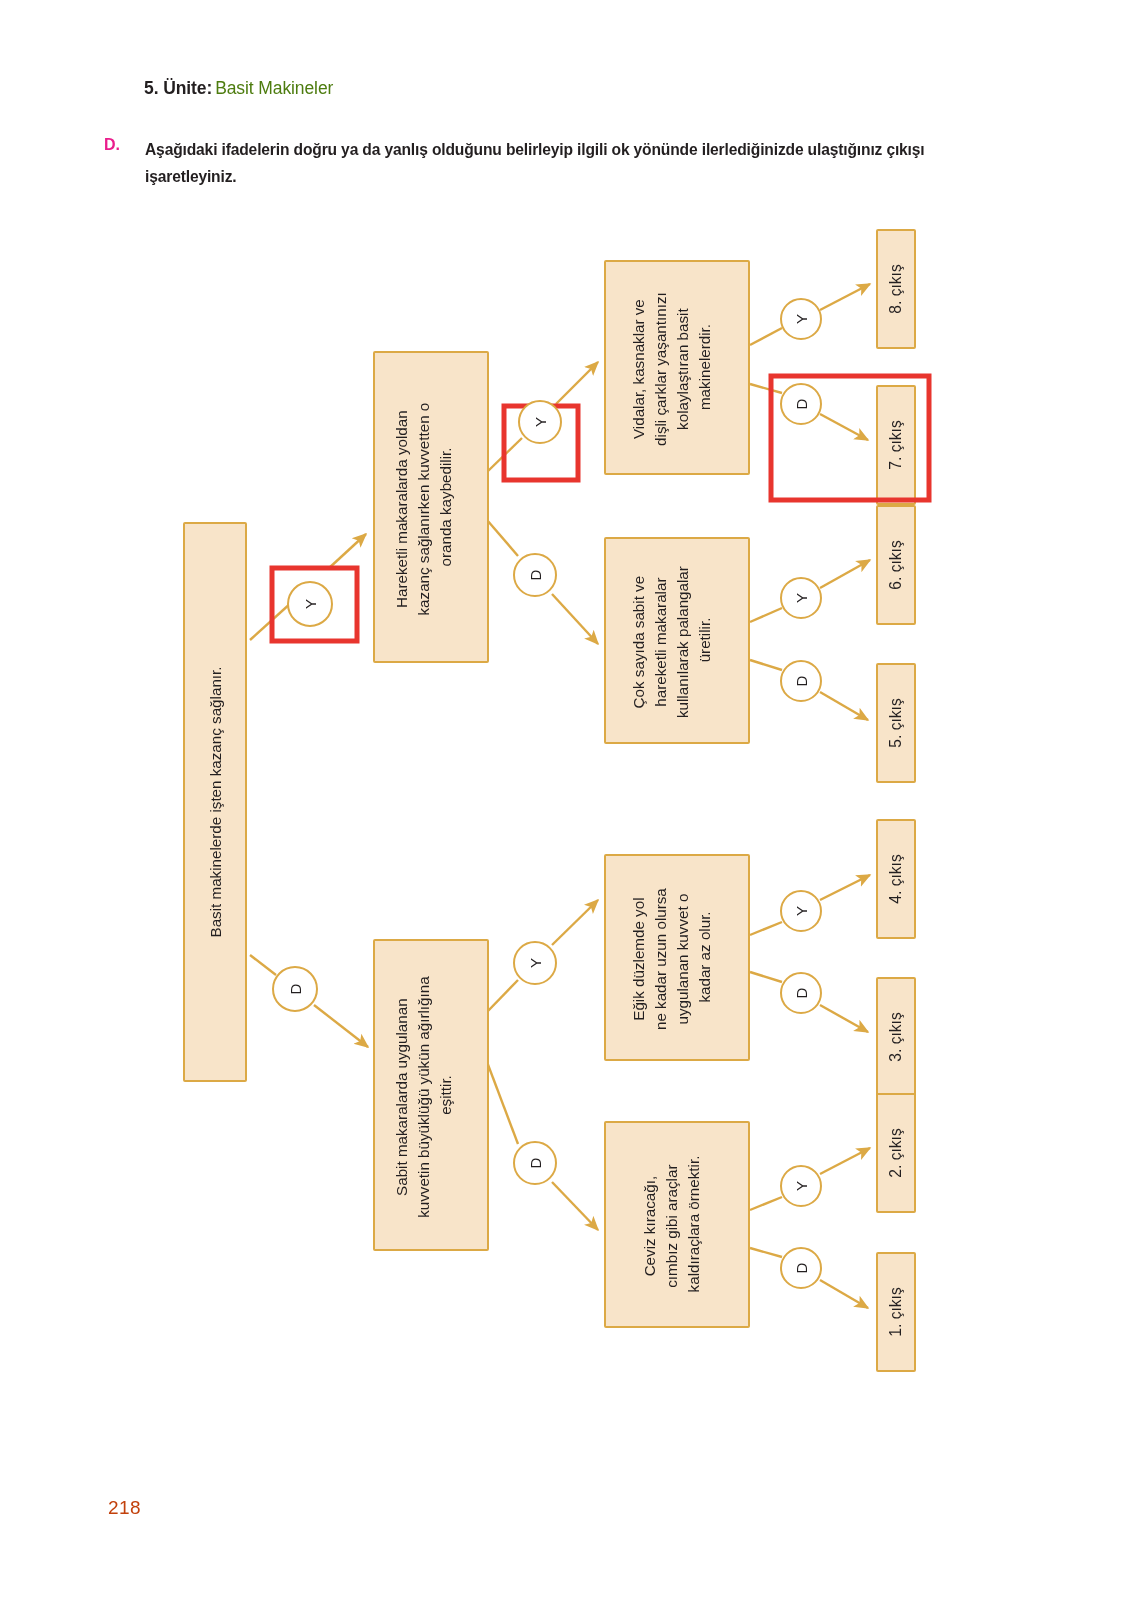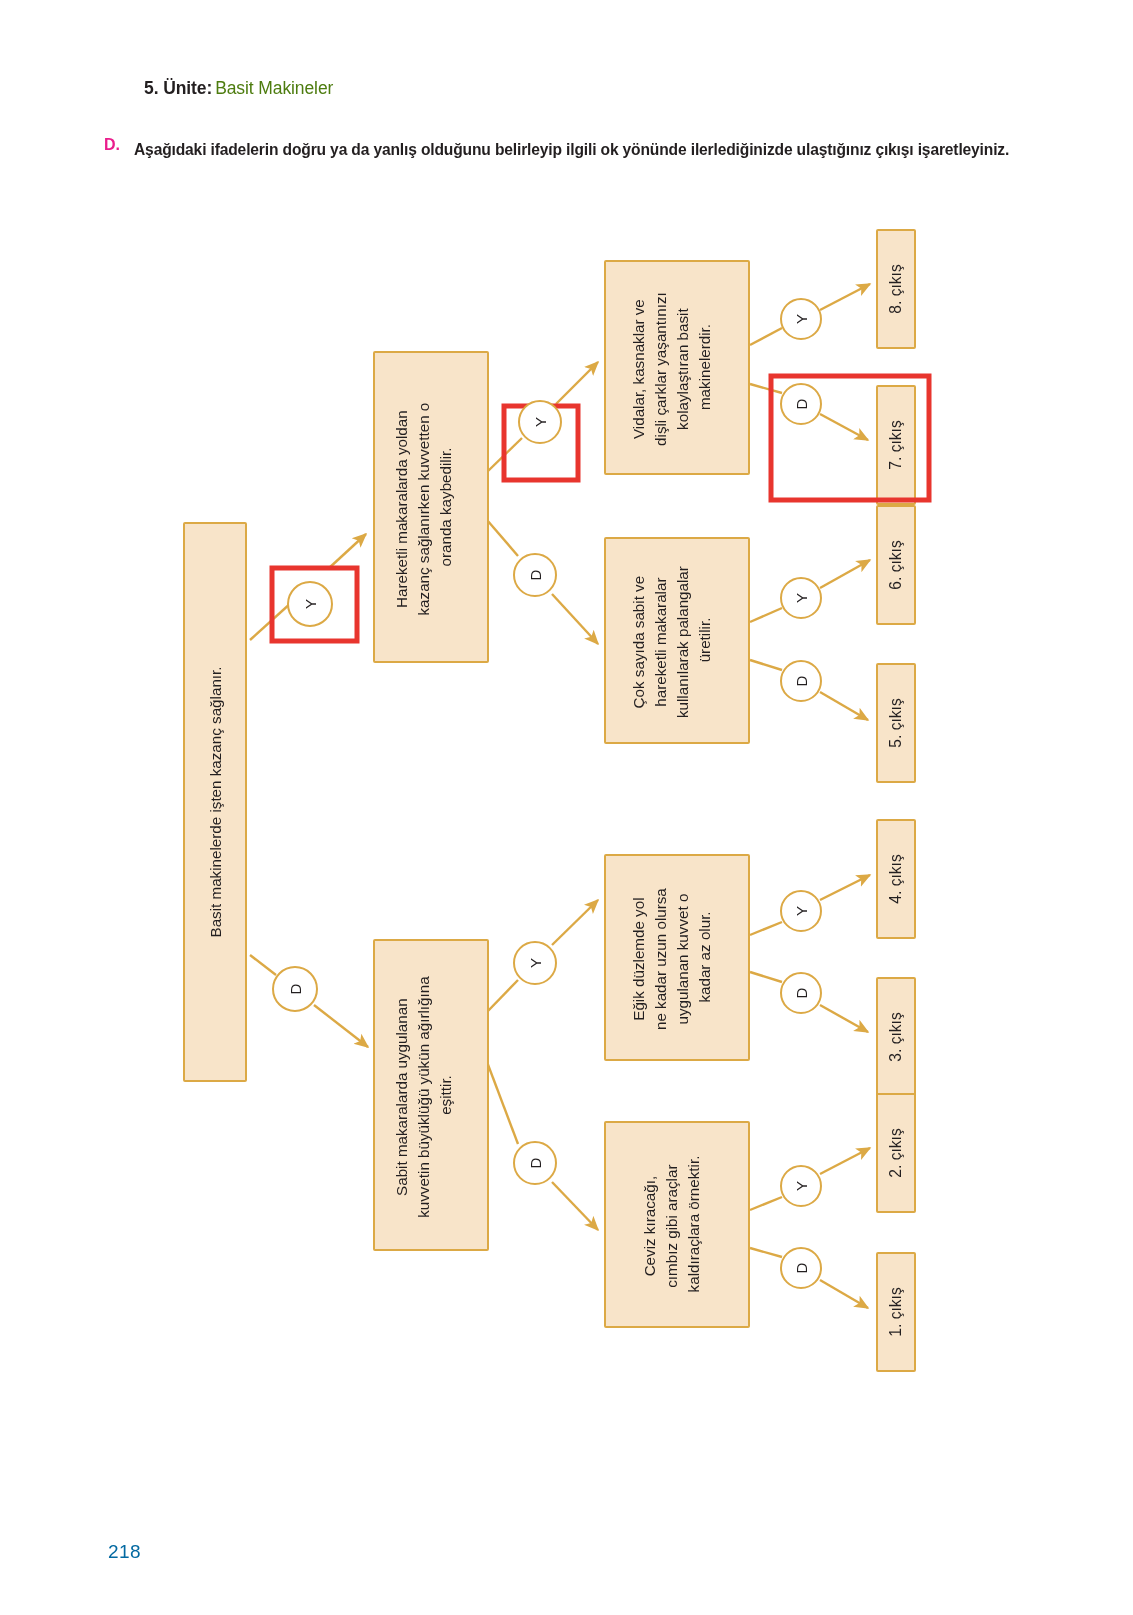--- a/index.html
+++ b/index.html
@@ -42,21 +42,21 @@
   }
   .instruction-letter {
     position: absolute;
     left: 0;
     top: 0;
     color: #ea1d8c;
     font-weight: bold;
     font-size: 16px;
   }
   .instruction-text {
-    margin-left: 30px;
+    margin-left: 41px;
     font-size: 15.6px;
     font-weight: bold;
     line-height: 1.75;
     letter-spacing: -0.15px;
     color: #231f20;
   }
 
   
   #diagram-area {
     position: absolute;
@@ -106,23 +106,22 @@
     stroke: #e8352e;
     stroke-width: 5;
   }
 
   
   .page-number {
     position: absolute;
     left: 108px;
     top: 1497px;
     font-size: 19px;
-    color: #0369a1;
+    color: #c2410c;
     letter-spacing: 0.4px;
-    margin-top: 44px;
   }
 </style>
 </head>
 <body>
 
 <div class="unit-header">
   <span class="unit-num">5. Ünite:</span><span class="unit-name">Basit Makineler</span>
 </div>
 
 <div class="instruction">

